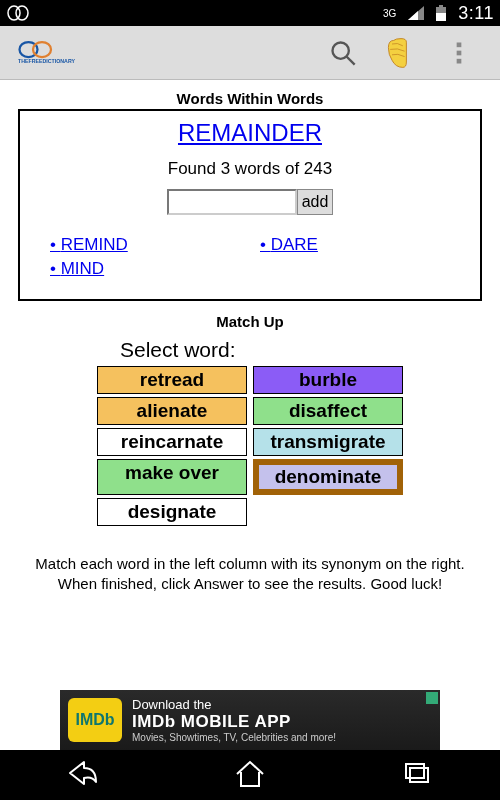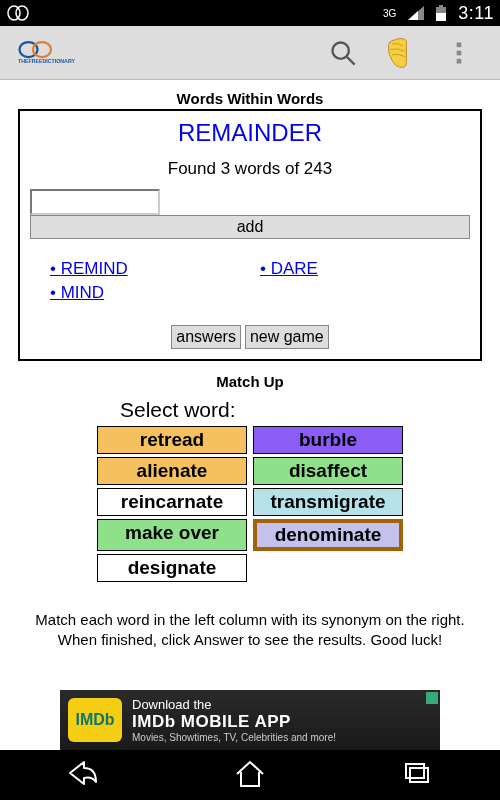--- a/index.html
+++ b/index.html
@@ -16,37 +16,37 @@
   .app-logo svg { height: 30px; }
   .app-bar-icon { width: 42px; height: 42px; display: flex; align-items: center; justify-content: center; margin: 0 8px; }
   .app-bar-icon svg { width: 28px; height: 28px; }
   .brain-icon svg { width: 36px; height: 36px; }
   
   .content { padding: 4px 18px 0 18px; }
   
   .card { border: 2px solid #000; margin: 2px 0 12px 0; padding: 8px 10px 10px 10px; }
   .section-title { font-weight: bold; font-size: 15px; text-align: center; margin: 6px 0 2px 0; }
   
-  .main-word { color: #0000EE; font-size: 24px; font-weight: 500; text-align: center; display: block; margin-bottom: 12px; }
+  .main-word { color: #0000EE; text-decoration: underline; font-size: 24px; font-weight: 500; text-align: center; display: block; margin-bottom: 12px; }
   .found-text { text-align: center; font-size: 17px; margin-bottom: 10px; }
-  .input-row { display: flex; justify-content: center; margin-bottom: 18px; flex-direction: column; }
+  .input-row { display: flex; justify-content: center; margin-bottom: 18px; }
   .word-input { width: 130px; height: 26px; border: 2px inset #ccc; font-size: 14px; }
   .btn { background: #ddd; border: 1px solid #888; font-size: 16px; padding: 2px 4px; cursor: pointer; }
   
-  .found-list { display: flex; margin: 0 0 20px 20px; }
+  .found-list { display: flex; margin: 0 0 8px 20px; }
   .found-col { flex: 1; }
   .found-link { color: #0000EE; text-decoration: underline; font-size: 17px; display: block; line-height: 1.4; }
   .found-link::before { content: "• "; }
   
   .btn-row { display: flex; justify-content: center; gap: 4px; }
   
   .matchup-prompt { font-size: 21px; text-align: left; margin: 8px 0 4px 102px; }
   .match-grid { display: grid; grid-template-columns: 150px 150px; gap: 3px 6px; justify-content: center; margin-bottom: 28px; font-weight: bold; }
   .match-cell { border: 1px solid #000; font-size: 19px; text-align: center; padding: 2px 0; cursor: pointer; }
-  .match-cell.sel { border: 4px solid #a16207; padding: 1px 0; }
+  .match-cell.sel { border: 6px solid #a16207; padding: 1px 0; }
   .c-orange { background: #f5c15e; }
   .c-lav { background: #c4c1ec; }
   .c-yellow { background: #8b5cf6; }
   .c-green { background: #8fe08b; }
   .c-blue { background: #b5e1e9; }
   .c-white { background: #fff; }
   
   .instructions { font-size: 15px; text-align: center; line-height: 1.35; padding: 0 4px; }
   
   .ad-banner { position: absolute; bottom: 50px; left: 50%; transform: translateX(-50%); width: 380px; height: 60px; background: linear-gradient(#2a2a2a, #1a1a1a); color: #fff; display: flex; align-items: center; padding: 4px 8px; }
@@ -132,24 +132,20 @@
     </div>
     <div class="found-list">
       <div class="found-col">
         <a class="found-link">REMIND</a>
         <a class="found-link">MIND</a>
       </div>
       <div class="found-col">
         <a class="found-link">DARE</a>
       </div>
     </div>
-    <div class="btn-row">
-      <button class="btn">answers</button>
-      <button class="btn">new game</button>
-    </div>
   </div>
 
   <div class="section-title">Match Up</div>
   <div>
     <div class="matchup-prompt">Select word:</div>
     <div class="match-grid" id="match-grid">
         <div class="match-cell c-orange">retread</div>
         <div class="match-cell c-yellow">burble</div>
         <div class="match-cell c-orange">alienate</div>
         <div class="match-cell c-green">disaffect</div>

